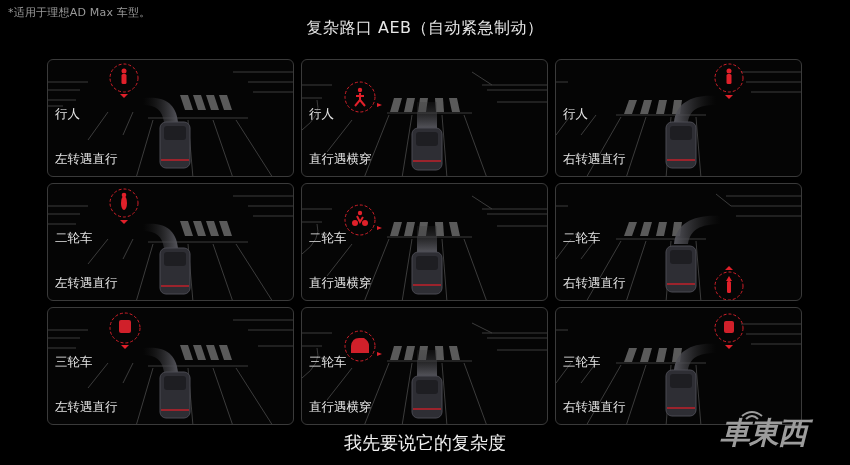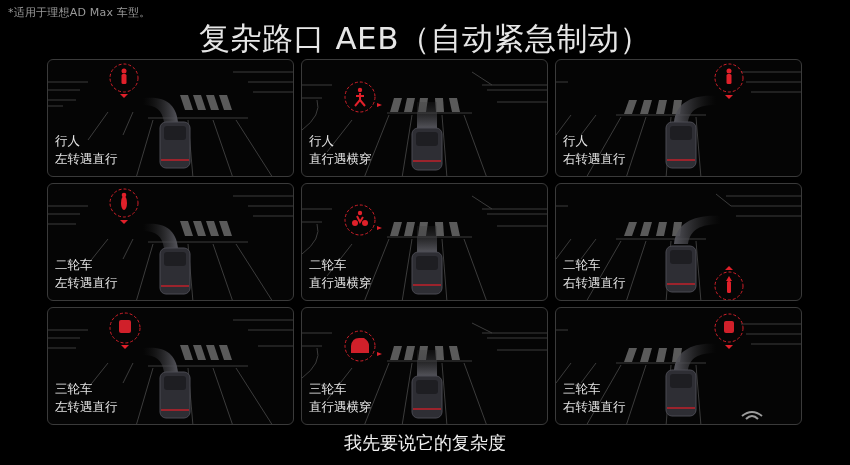--- a/index.html
+++ b/index.html
@@ -1,23 +1,23 @@
 <!DOCTYPE html>
 <html><head>
 <meta charset="utf-8">
 <style>
   html,body{margin:0;padding:0;background:#000;}
   body{width:850px;height:465px;position:relative;overflow:hidden;font-family:"DejaVu Sans","Liberation Sans",sans-serif;color:#e8e8e8;}
   .footnote{position:absolute;left:8px;top:5px;font-size:11px;color:#9a9a9a;letter-spacing:0.2px;}
-  .title{position:absolute;left:0;width:850px;top:18px;text-align:center;font-size:31px;color:#e6e6e6;letter-spacing:0.5px;}
+  .title{position:absolute;left:0;width:850px;top:18px;text-align:center;font-size:16px;color:#e6e6e6;letter-spacing:0.5px;}
   .grid{position:absolute;left:47px;top:59px;width:755px;height:366px;display:grid;grid-template-columns:repeat(3,247px);grid-template-rows:repeat(3,118px);column-gap:7px;row-gap:6px;}
   .panel{position:relative;border:1px solid #3a3a3a;border-radius:6px;overflow:hidden;background:#050505;}
   .panel svg.scene{position:absolute;left:0;top:0;width:247px;height:118px;}
   .label{position:absolute;left:7px;bottom:8px;font-size:12.5px;line-height:18px;color:#e4e4e4;}
-  .label span{display:block;}
+  .label span{display:block;margin-top:27px;}
   .subtitle{position:absolute;left:0;width:850px;top:431px;text-align:center;font-size:18px;color:#f2f2f2;}
   .watermark{position:absolute;right:10px;top:408px;width:120px;height:46px;}
   .wm-text{position:absolute;left:0;bottom:0;font-size:30px;font-style:italic;font-weight:bold;color:#9c9c9c;letter-spacing:-1px;}
   .wm-wifi{position:absolute;left:20px;top:0;}
 </style>
 </head>
 <body>
 
 <div class="footnote">*适用于理想AD Max 车型。</div>
 <div class="title">复杂路口 AEB（自动紧急制动）</div>
@@ -420,13 +420,14 @@
 
 </div>
 
 <div class="subtitle">我先要说它的复杂度</div>
 
 <div class="watermark">
   <svg class="wm-wifi" width="24" height="12" viewBox="0 0 24 12">
     <path d="M2,8 Q12,0 22,8" stroke="#9c9c9c" stroke-width="2" fill="none"></path>
     <path d="M6,11 Q12,5 18,11" stroke="#9c9c9c" stroke-width="2" fill="none"></path>
   </svg>
+  <div class="wm-text">車東西</div>
 </div>
 
 </body></html>

